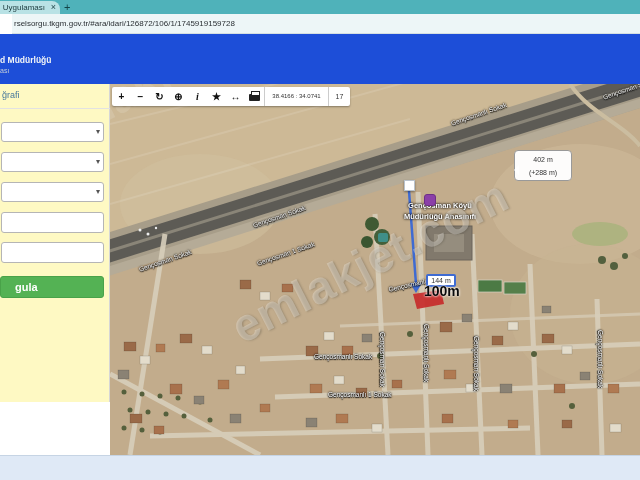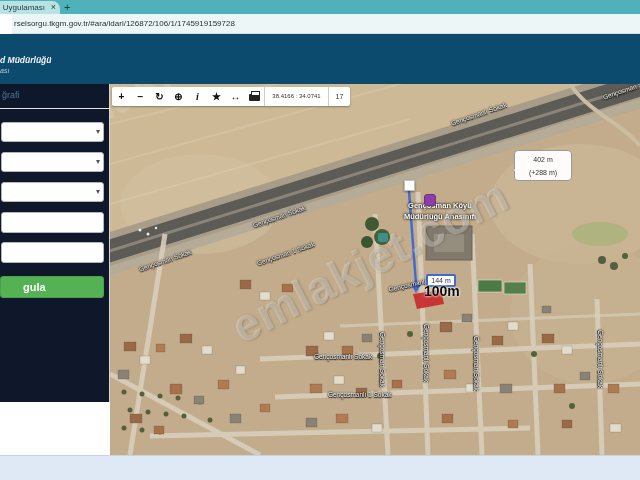--- a/index.html
+++ b/index.html
@@ -11,34 +11,34 @@
   .tab{position:absolute;left:-30px;top:1px;width:90px;height:13px;background:#b9e2e5;
        border-radius:8px 8px 0 0;}
   .tab-title{position:absolute;right:15px;top:2px;font-size:8px;color:#1d3b3e;white-space:nowrap;}
   .tab-close{position:absolute;right:4px;top:1px;font-size:9px;color:#23484c;}
   .newtab{position:absolute;left:64px;top:1px;font-size:11px;color:#134447;line-height:12px;}
   .urlbar{position:absolute;left:0;top:14px;width:640px;height:20px;background:#edf6f7;
           border-bottom:1px solid #d5dfe1;margin-left:12px;}
   .url-text{position:absolute;left:2px;top:5px;font-size:8px;color:#2a2f33;white-space:nowrap;letter-spacing:0;}
 
   
-  .appheader{position:absolute;left:0;top:34px;width:640px;height:50px;background:#0c4a6e;font-style:italic;}
+  .appheader{position:absolute;left:0;top:34px;width:640px;height:50px;background:#1d4ed8;}
   .appheader .t1{position:absolute;left:0;top:21px;font-size:8.5px;font-weight:bold;color:#f2f5f7;white-space:nowrap;}
   .appheader .t2{position:absolute;left:0;top:33px;font-size:7px;color:#c3ced8;white-space:nowrap;}
 
   
-  .sidebar{position:absolute;left:0;top:84px;width:110px;height:318px;background:#0f172a;
+  .sidebar{position:absolute;left:0;top:84px;width:110px;height:318px;background:#fef9c3;
            border-right:1px solid #d6d6d6;}
   .side-tab{position:absolute;left:2px;top:6px;font-size:9px;color:#47789b;}
   .side-div{position:absolute;left:0;top:24px;width:110px;height:1px;background:#e2e2e2;}
   .sel{position:absolute;left:1px;width:103px;height:20px;background:#fff;border:1px solid #b5b5b5;border-radius:3px;}
   .sel .chev{position:absolute;right:3px;top:4px;font-size:8px;color:#555;}
   .inp{position:absolute;left:1px;width:103px;height:21px;background:#fff;border:1px solid #b5b5b5;border-radius:3px;}
   .qbtn{position:absolute;left:0px;top:192px;width:104px;height:22px;background:#54b254;border:1px solid #49a249;
-        border-radius:3px;color:#fff;font-size:11px;font-weight:bold;line-height:20px;padding-left:22px;}
+        border-radius:3px;color:#fff;font-size:11px;font-weight:bold;line-height:20px;padding-left:14px;}
   .statusbox{position:absolute;left:0;top:432px;width:92px;height:15px;background:#fff;
              border-top:1px solid #b9b9b9;border-right:1px solid #b9b9b9;font-size:8px;color:#4a4a4a;
              line-height:14px;padding-left:3px;z-index:6;}
 
   
   .map{position:absolute;left:110px;top:84px;width:530px;height:371px;overflow:hidden;background:#c2ac8c;}
   .map svg{position:absolute;left:0;top:0;}
 
   .maptoolbar{position:absolute;left:2px;top:3px;height:19px;display:flex;background:#fff;border-radius:2px;
               box-shadow:0 1px 2px rgba(0,0,0,.35);z-index:10;align-items:stretch;}

